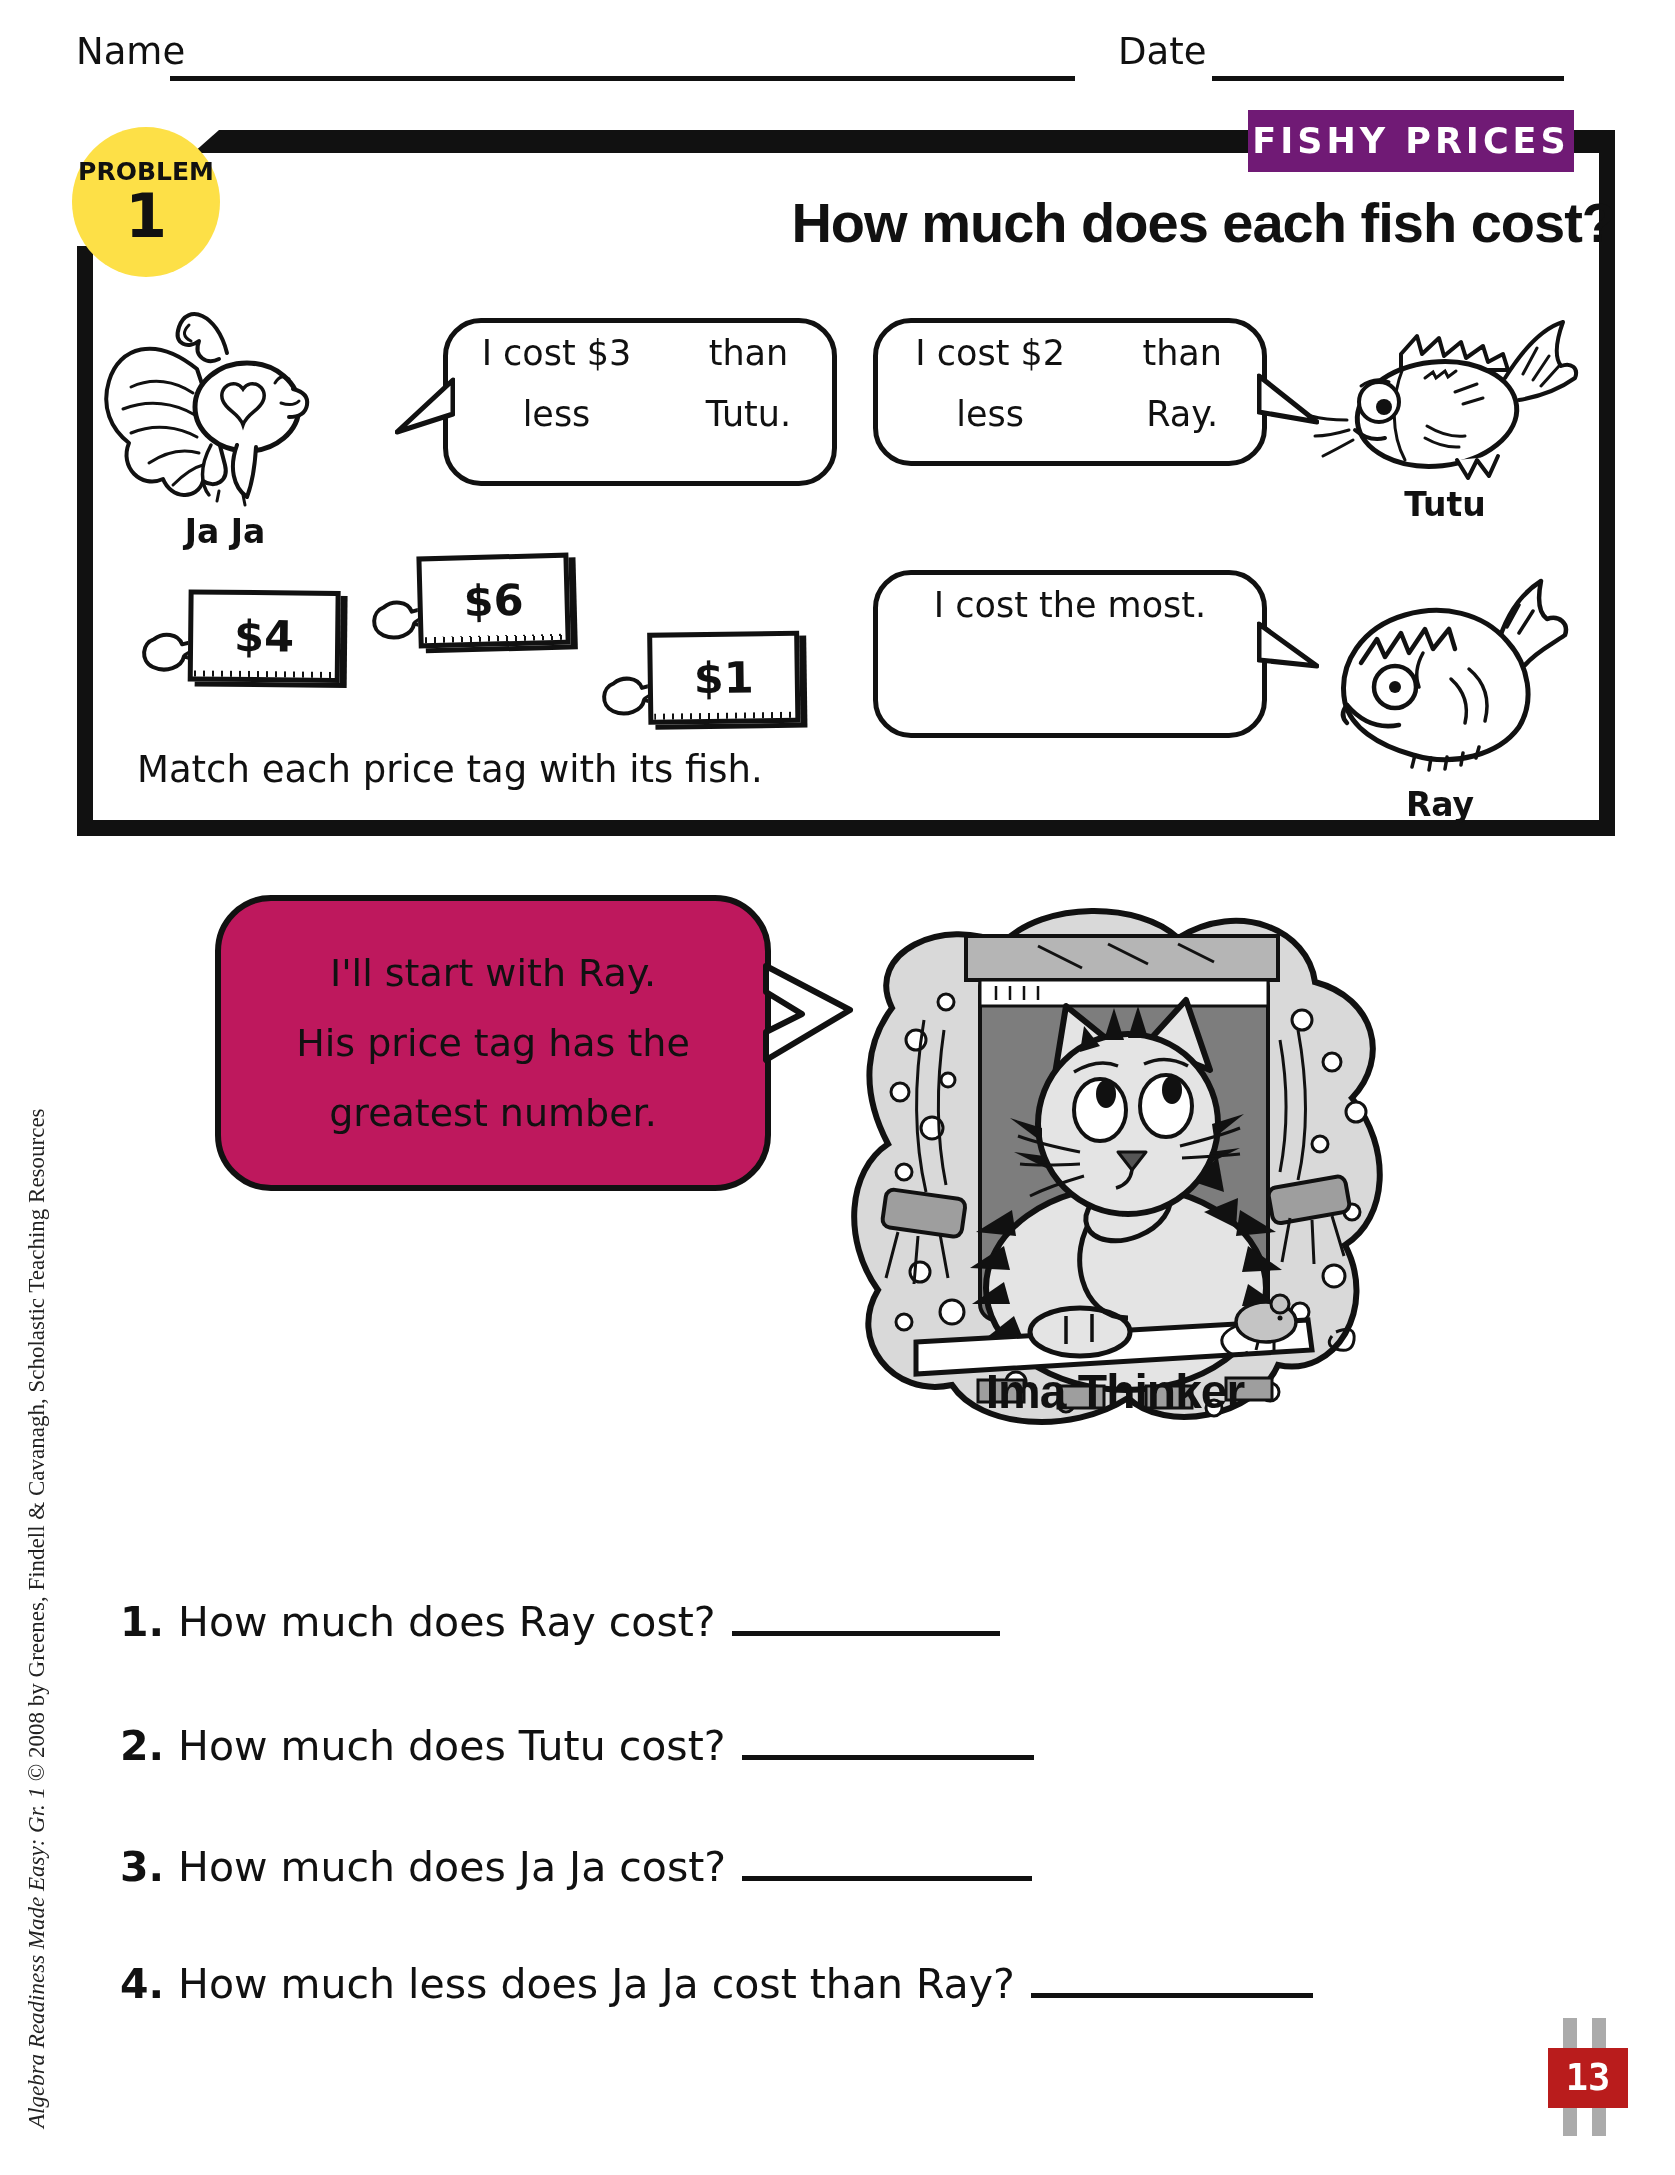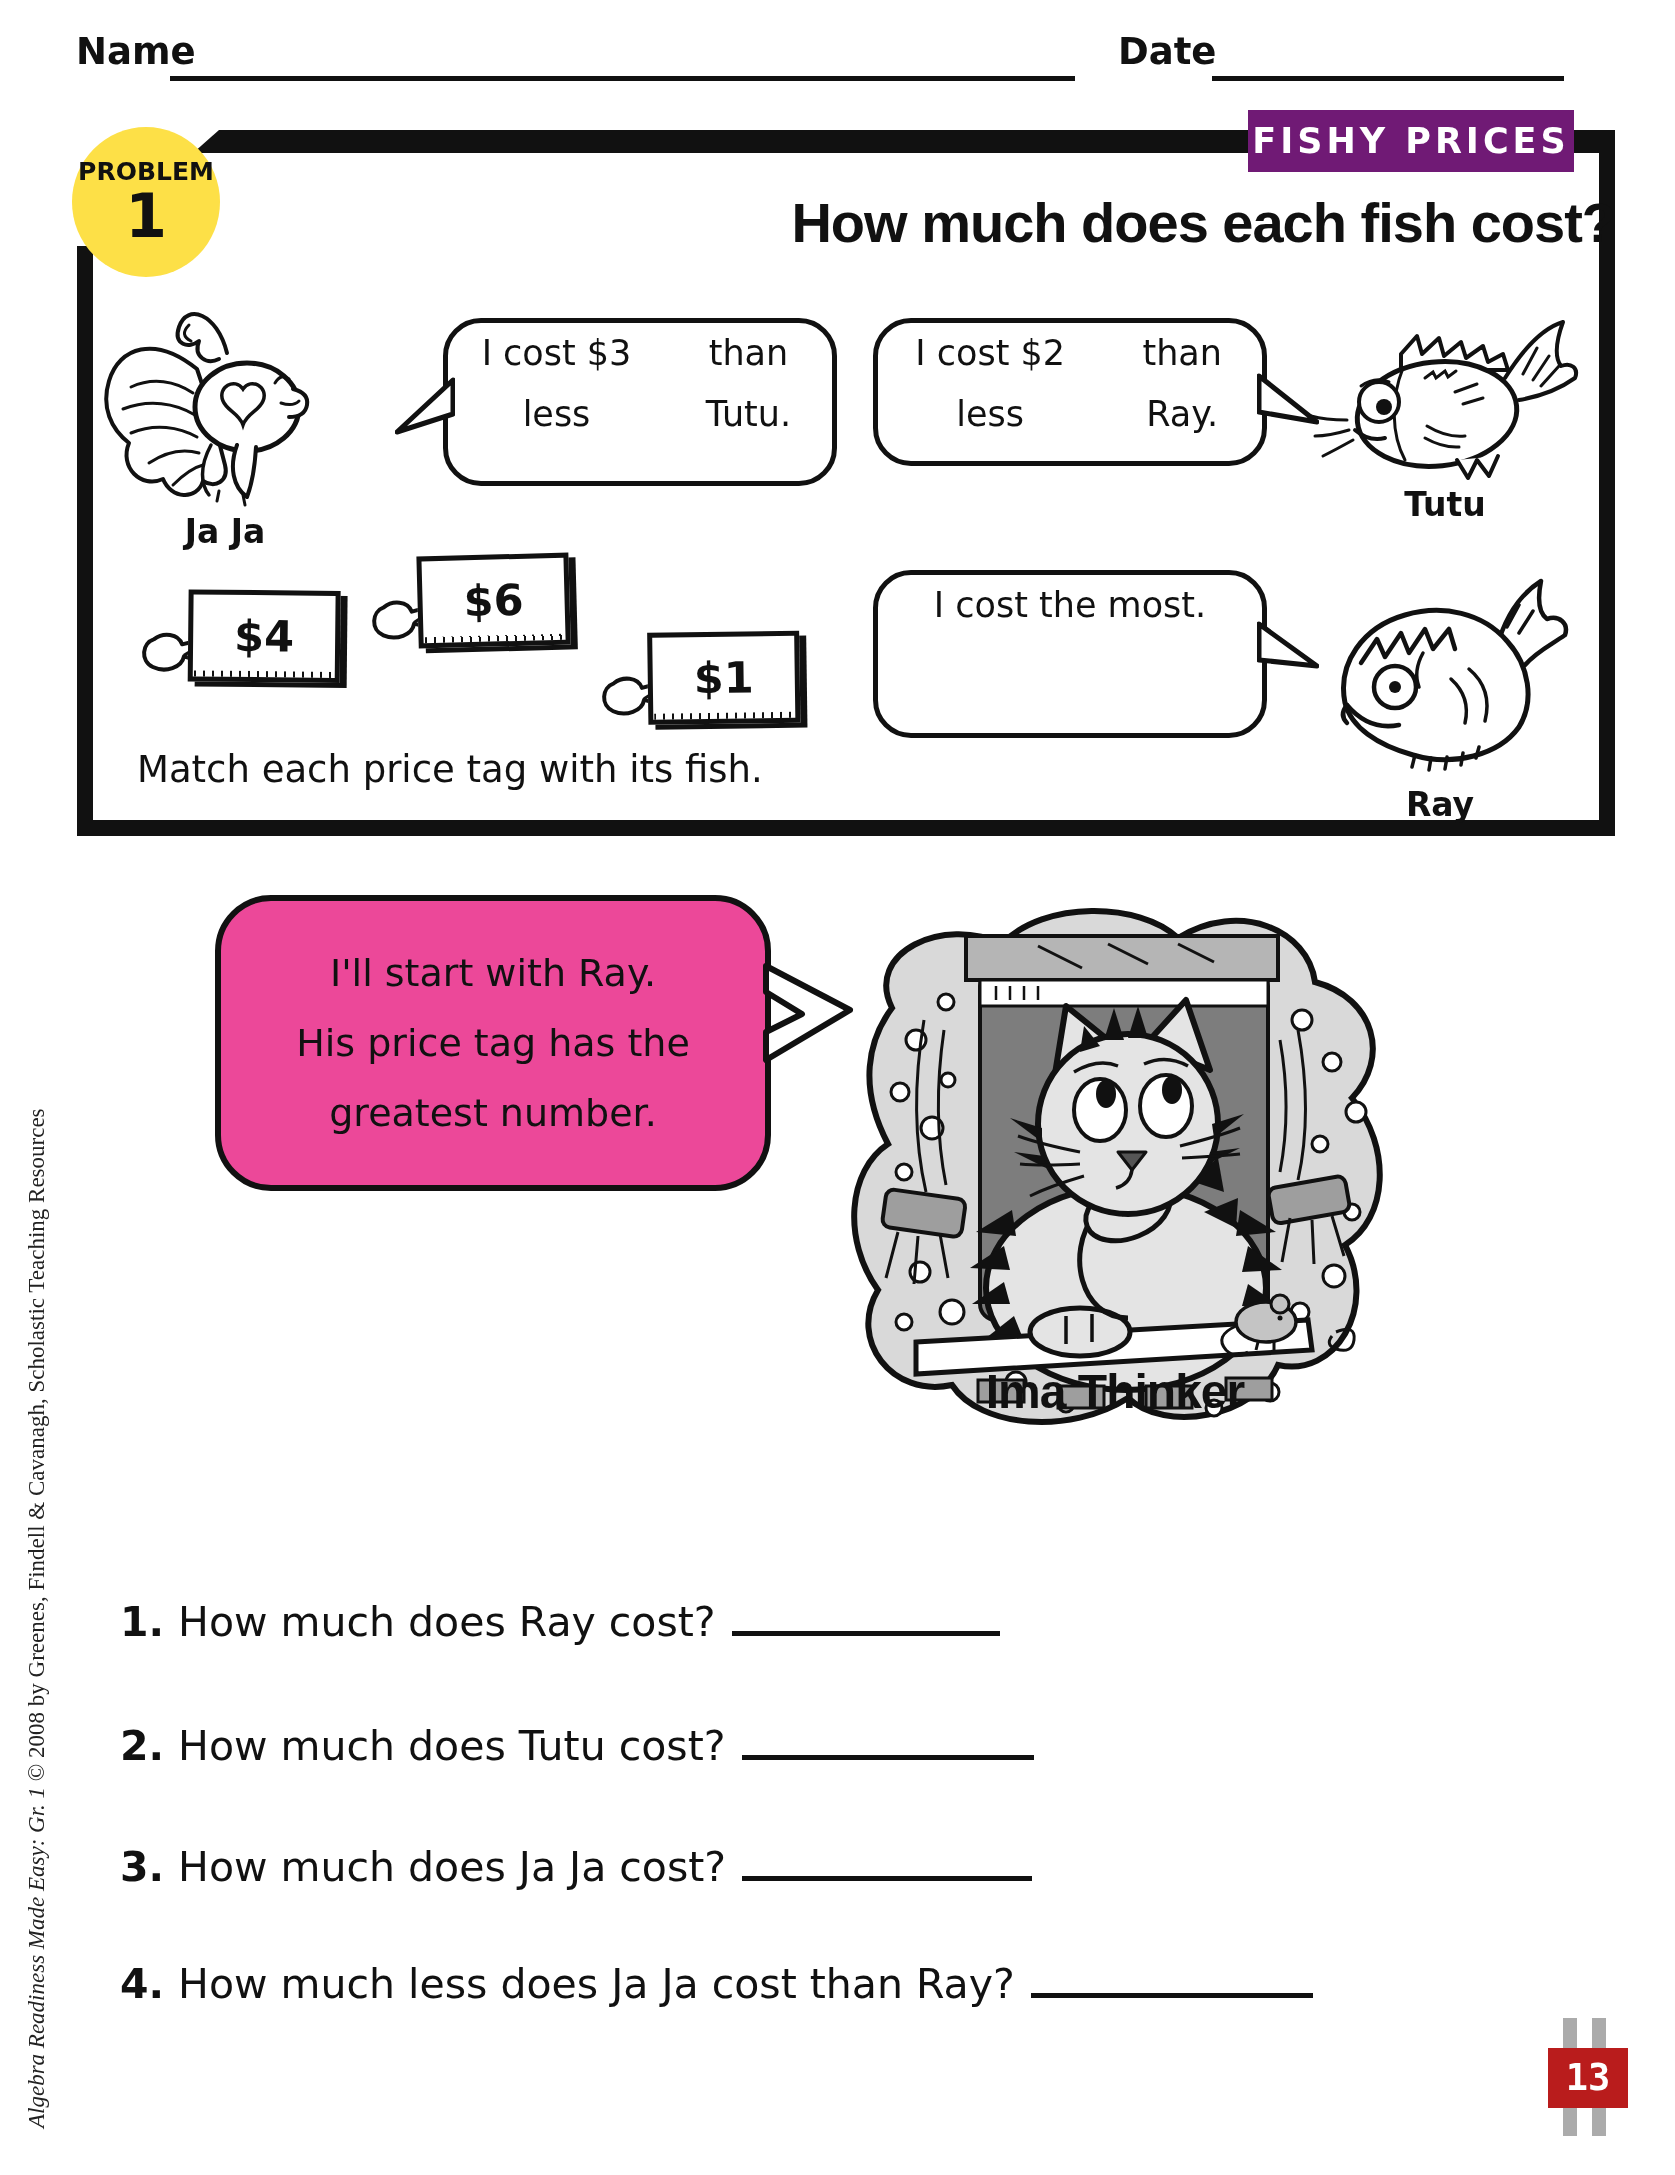--- a/index.html
+++ b/index.html
@@ -3,21 +3,21 @@
 <meta charset="utf-8">
 <style>
   * { margin:0; padding:0; box-sizing:border-box; }
   html,body { background:#888; }
   .page {
     position:relative; width:1675px; height:2175px; background:#ffffff;
     font-family:"DejaVu Sans", sans-serif; color:#111; overflow:hidden;
     margin:0 auto;
   }
   
-  .hdr-label { position:absolute; font-size:37px; font-weight:700; }
+  .hdr-label { position:absolute; font-size:37px; font-weight:400; }
   .name-label { left:76px; top:30px; }
   .date-label { left:1118px; top:30px; }
   .hdr-line { position:absolute; border-bottom:5px solid #111; height:0; }
   .name-line { left:170px; top:76px; width:905px; }
   .date-line { left:1212px; top:76px; width:352px; }
   
   .pbox { position:absolute; left:75px; top:130px; width:1540px; height:706px; }
   .pbox .top-bar { position:absolute; left:118px; top:0; right:0; height:23px; background:#111;
     clip-path:polygon(26px 0, 100% 0, 100% 100%, 0 100%); }
   .pbox .left-bar { position:absolute; left:2px; top:116px; width:16px; bottom:0; background:#111; }
@@ -49,21 +49,21 @@
   .tag .hook { position:absolute; left:0; top:32px; width:72px; height:56px; }
   .tag .tag-rect { position:absolute; left:50px; top:0; width:152px; height:92px;
     background:#fff; border:5px solid #111; box-shadow:7px 5px 0 #111;
     display:flex; align-items:center; justify-content:center;
     font-weight:bold; font-size:43px; }
   .tag .ticks { position:absolute; left:6px; right:6px; bottom:3px; height:6px;
     background:repeating-linear-gradient(90deg,#111 0 2px,transparent 2px 9px); }
   .instruction { position:absolute; left:62px; top:618px; font-size:37px; }
   
   .think-bubble { position:absolute; left:215px; top:895px; width:556px; height:296px;
-    border:6px solid #111; border-radius:56px; background:#ec4899; text-align:center;
+    border:6px solid #111; border-radius:56px; background:#be185d; text-align:center;
     font-size:38px; line-height:1.85; display:flex; flex-direction:column; justify-content:center;
     z-index:1; }
   .cat-wrap { position:absolute; left:828px; top:880px; width:575px; height:560px; }
   .ima-caption { position:absolute; left:835px; top:1364px; width:560px; text-align:center;
     font-family:"Liberation Sans", sans-serif; font-weight:bold; font-size:48px;
     letter-spacing:-1px; }
   
   .question { position:absolute; left:120px; font-size:41px; white-space:nowrap; }
   .q-num { font-weight:bold; margin-right:14px; }
   .blank { display:inline-block; border-bottom:5px solid #111; height:10px; margin-left:16px; }

